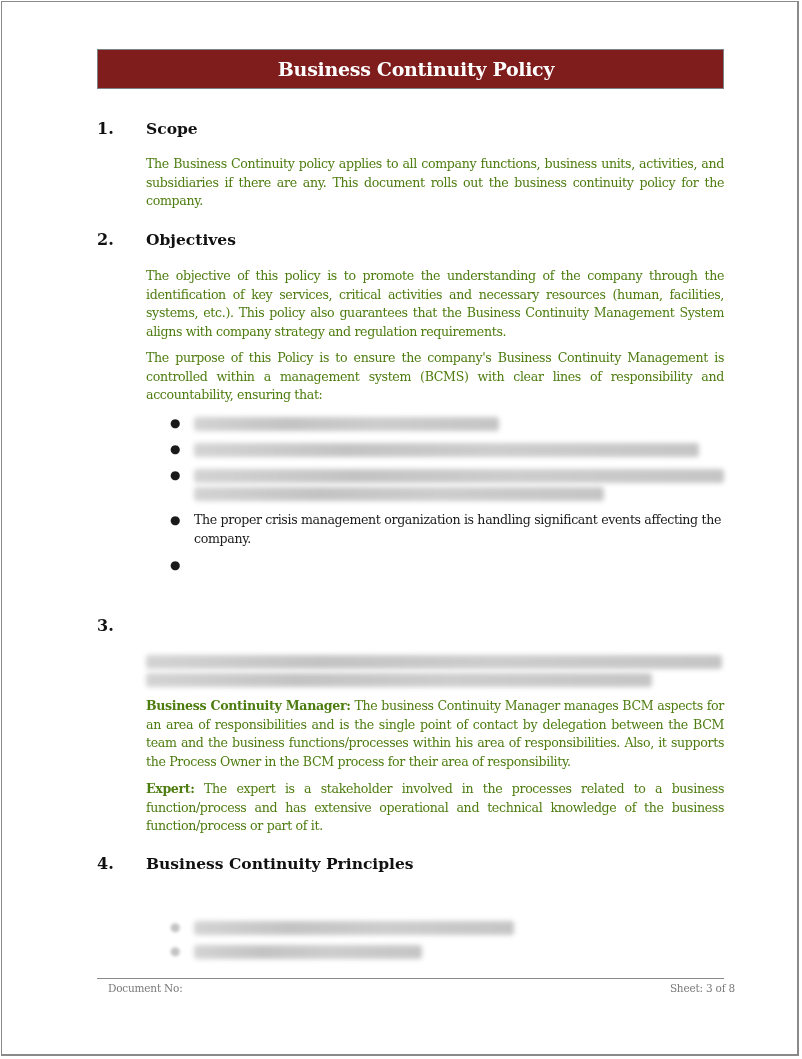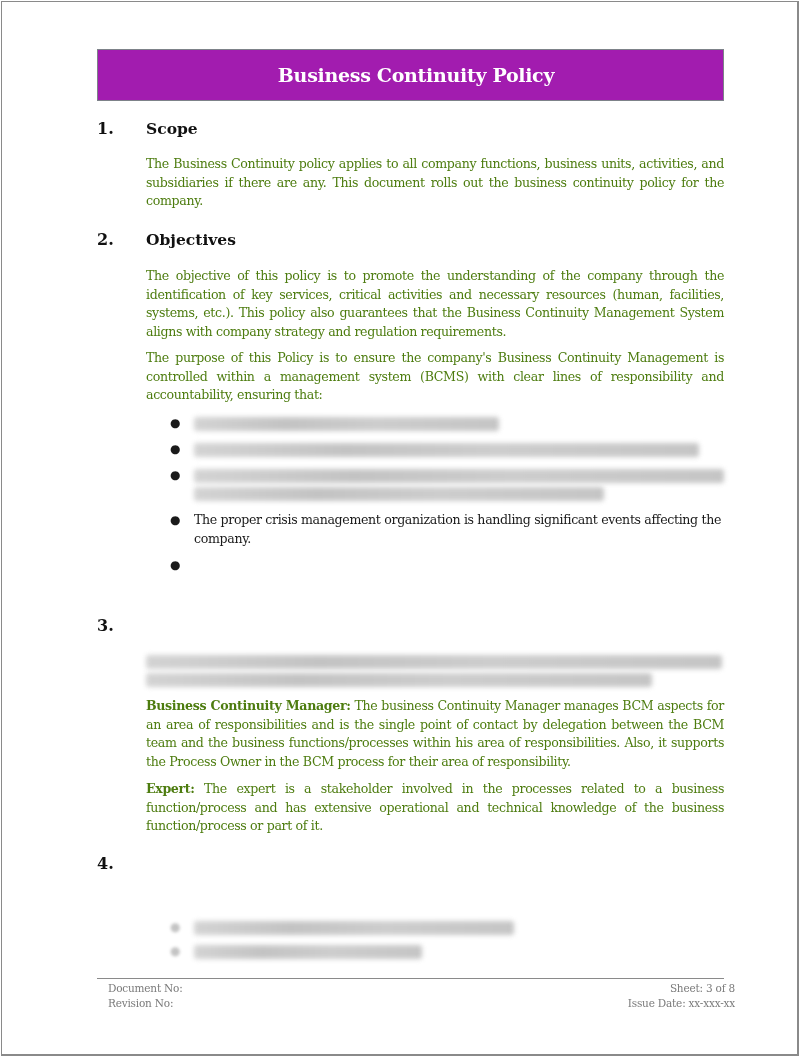--- a/index.html
+++ b/index.html
@@ -8,21 +8,21 @@
     position: absolute; left: 1px; top: 1px; width: 798px; height: 1055px;
     border: 1px solid #8a8a8a; border-right-width: 2px; border-bottom-width: 2px;
     background: #fff; box-sizing: border-box;
   }
   .doc {
     position: absolute; left: 97px; top: 49px; width: 627px;
     font-family: "DejaVu Serif", "Liberation Serif", serif;
     color: #1a1a1a;
   }
   .title-bar {
-    height: 52px; background: #a21caf; border: 1px solid #7d8289;
+    height: 40px; background: #7f1d1d; border: 1px solid #7d8289;
     box-sizing: border-box; display: flex; align-items: center; justify-content: center; padding-left: 11px;
   }
   .title-bar span {
     color: #ffffff; font-weight: bold; font-size: 19px; letter-spacing: -0.3px;
   }
   .section-head {
     position: absolute; left: 0; display: flex; align-items: baseline;
     font-weight: bold; font-size: 15.5px; color: #111;
   }
   .section-head .num { width: 49px; font-size: 16px; }
@@ -112,37 +112,34 @@
   </div>
   <div class="para" style="top:648px;">
     <b>Business Continuity Manager:</b><span> The business Continuity Manager manages BCM aspects for an area of responsibilities and is the single point of contact by delegation between the BCM team and the business functions/processes within his area of responsibilities. Also, it supports the Process Owner in the BCM process for their area of responsibility.</span>
   </div>
   <div class="para" style="top:731px;">
     <b>Expert:</b><span> The expert is a stakeholder involved in the processes related to a business function/process and has extensive operational and technical knowledge of the business function/process or part of it.</span>
   </div>
 
   <div class="section-head" style="top:805px;">
     <span class="num">4.</span>
+    <span>Business Continuity Principles</span>
   </div>
 
   <ul class="bullets" style="top:869px;">
     <li class="bullet" style="height:18px; margin-bottom:6px;">
       <span class="dot blur-dot">●</span>
       <span class="blur" style="width:320px;"></span>
     </li>
     <li class="bullet" style="height:18px;">
       <span class="dot blur-dot">●</span>
       <span class="blur" style="width:228px;"></span>
     </li>
   </ul>
 </div>
 
 <div class="footer-line"></div>
 <div class="footer">
   <div class="row">
     <span>Document No:</span>
     <span>Sheet: 3 of 8</span>
   </div>
-  <div class="row">
-    <span>Revision No:</span>
-    <span>Issue Date: xx-xxx-xx</span>
-  </div>
 </div>
 
 </body></html>

